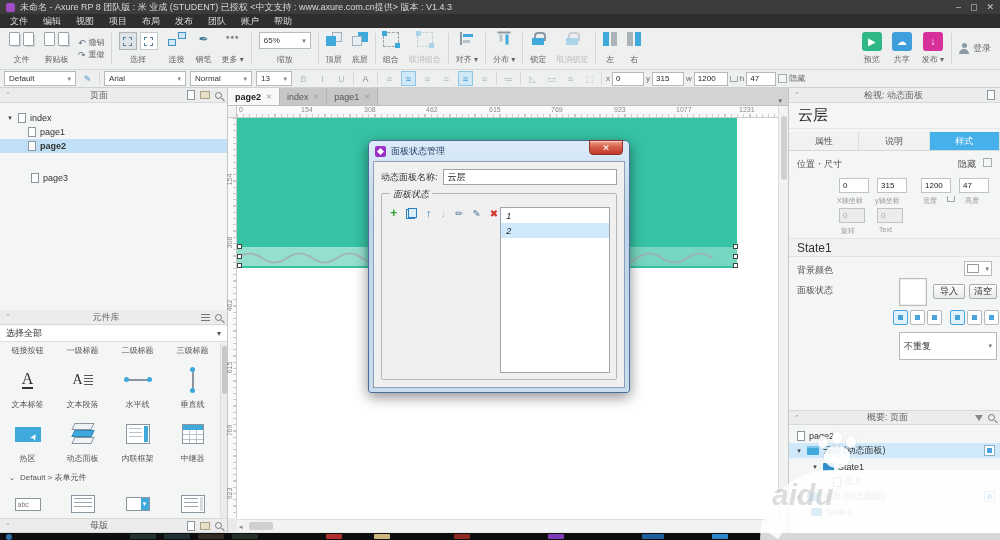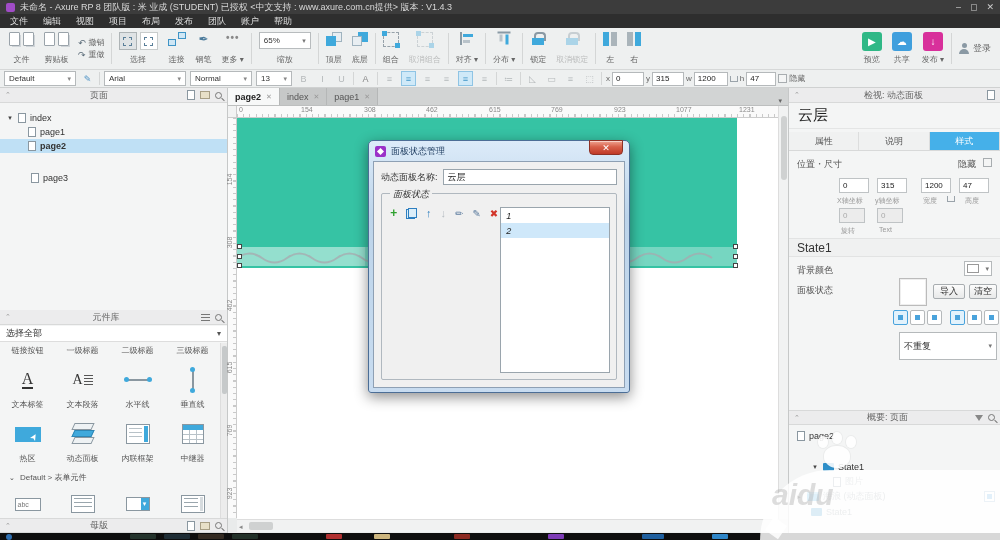--- a/index.html
+++ b/index.html
@@ -752,20 +752,28 @@
     <div class="hdr" style="top:322px;border-top:1px solid #d8d9d9">
       <span class="chev">⌃</span>
       <span class="t">概要: 页面</span>
       <div class="funnel"></div>
       <div class="mag"></div>
     </div>
     <div class="orow" style="top:340px;padding-left:8px">
       <div class="mini-doc"></div>
       <span>page2</span>
     </div>
+    <div class="orow on" style="top:355px;padding-left:6px">
+      <span class="texp">▾</span>
+      <div class="dpico"></div>
+      <span>云层 (动态面板)</span>
+      <div class="eye">
+          <i></i>
+        </div>
+    </div>
     <div class="orow" style="top:371px;padding-left:22px">
       <span class="texp">▾</span>
       <div class="stico"></div>
       <span>State1</span>
     </div>
     <div class="orow" style="top:386px;padding-left:44px;color:#9aa3a8">
       <div class="mini-doc"></div>
       <span>图片</span>
     </div>
     <div class="orow" style="top:401px;padding-left:6px;color:#8a949a">

